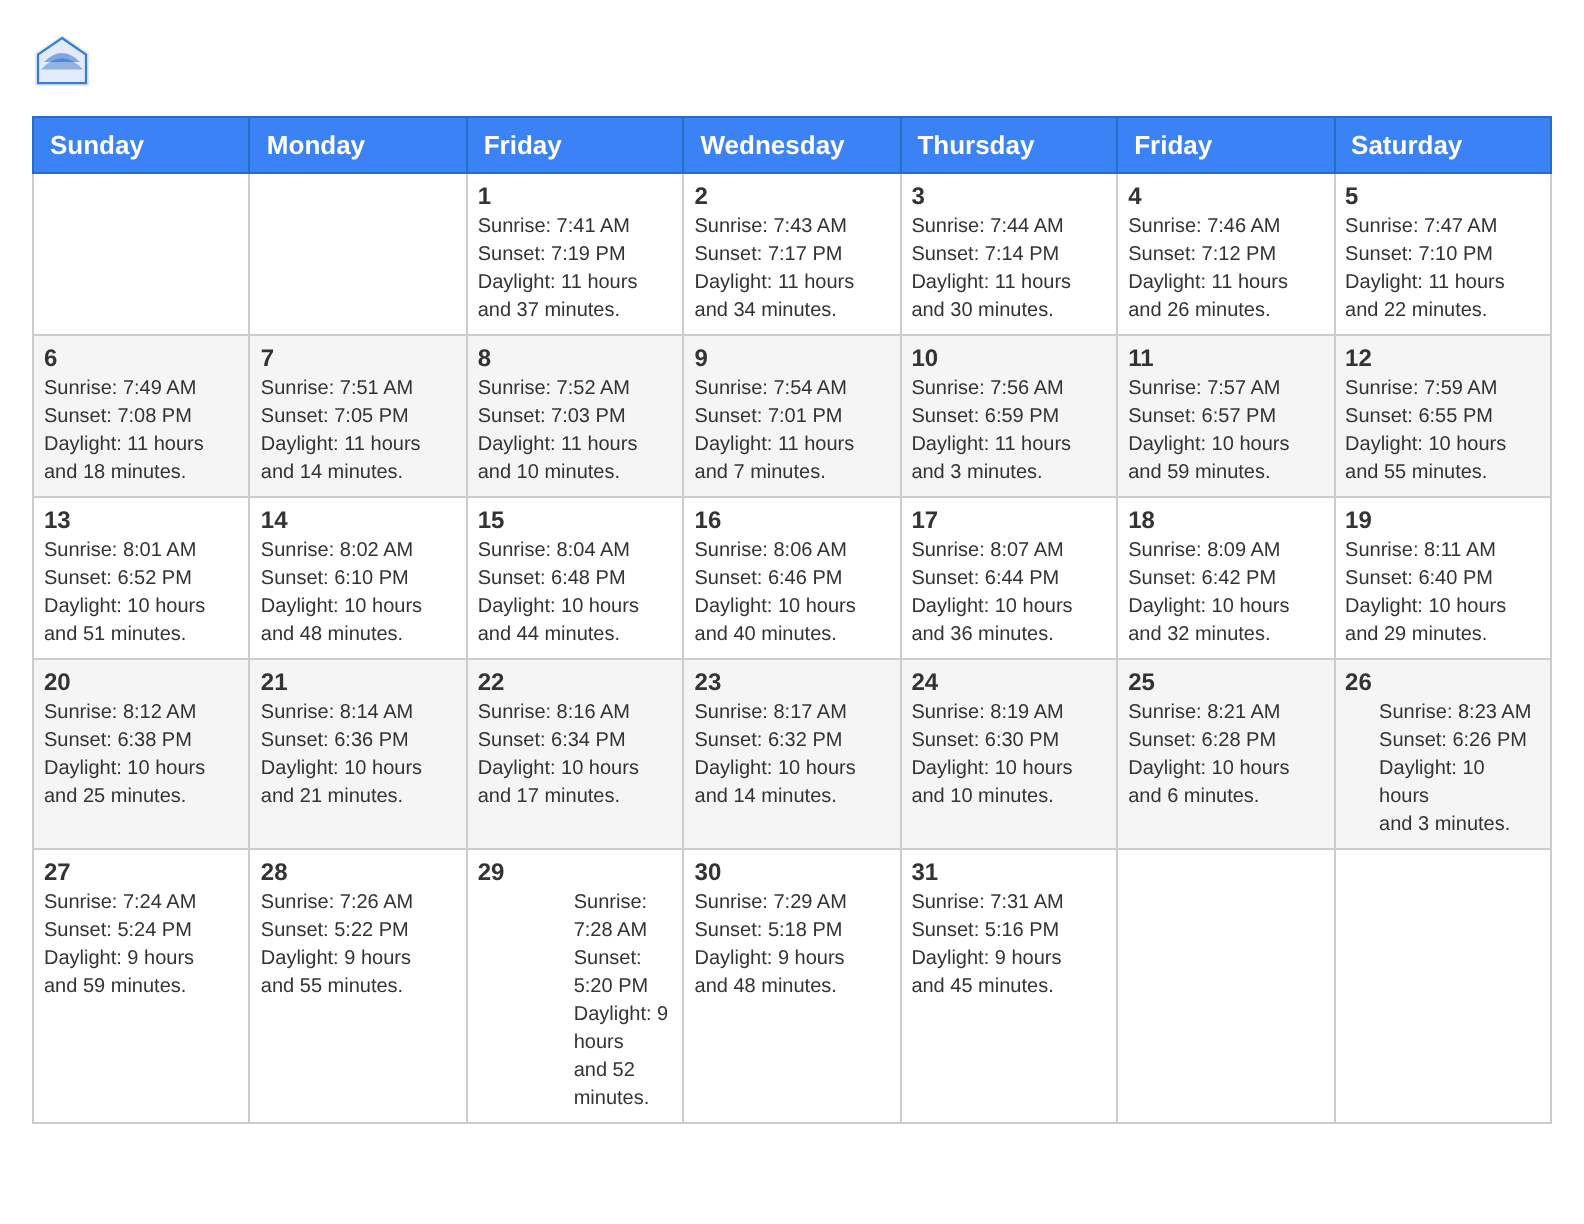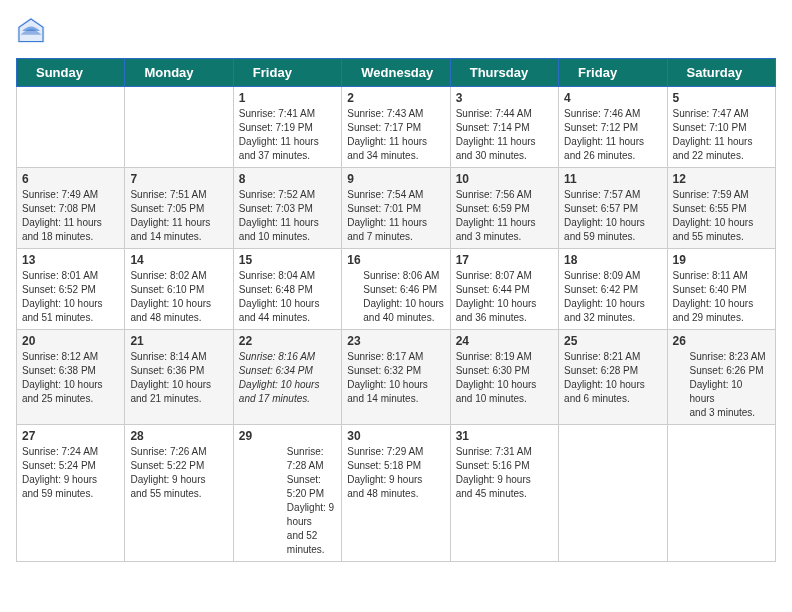--- a/index.html
+++ b/index.html
@@ -51,25 +51,25 @@
     .subtitle {
       font-size: 16px;
       color: #555;
     }
     table {
       width: 100%;
       border-collapse: collapse;
       table-layout: fixed;
     }
     th {
-      background-color: #0f766e;
+      background-color: #3b82f6;
       color: white;
       font-size: 13px;
       font-weight: bold;
-      padding: 6px 19px;
+      padding: 6px 8px;
       text-align: left;
       border: 1px solid #2a6bc5;
     }
     td {
       border: 1px solid #ccc;
       vertical-align: top;
       padding: 4px 5px;
       font-size: 10.5px;
       color: #333;
       height: 80px;
@@ -235,21 +235,21 @@
         </td>
         <td>
           <span class="day-number">15</span>
           <div class="day-info" style="white-space: pre-line;">Sunrise: 8:04 AM
 Sunset: 6:48 PM
 Daylight: 10 hours
 and 44 minutes.</div>
         </td>
         <td>
           <span class="day-number">16</span>
-          <div class="day-info" style="white-space: pre-line; margin-left: 16px;">Sunrise: 8:06 AM
+          <div class="day-info" style="white-space: pre-line;">Sunrise: 8:06 AM
 Sunset: 6:46 PM
 Daylight: 10 hours
 and 40 minutes.</div>
         </td>
         <td>
           <span class="day-number">17</span>
           <div class="day-info" style="white-space: pre-line;">Sunrise: 8:07 AM
 Sunset: 6:44 PM
 Daylight: 10 hours
 and 36 minutes.</div>
@@ -279,21 +279,21 @@
         </td>
         <td>
           <span class="day-number">21</span>
           <div class="day-info" style="white-space: pre-line;">Sunrise: 8:14 AM
 Sunset: 6:36 PM
 Daylight: 10 hours
 and 21 minutes.</div>
         </td>
         <td>
           <span class="day-number">22</span>
-          <div class="day-info" style="white-space: pre-line; font-style: italic;">Sunrise: 8:16 AM
+          <div class="day-info" style="white-space: pre-line;">Sunrise: 8:16 AM
 Sunset: 6:34 PM
 Daylight: 10 hours
 and 17 minutes.</div>
         </td>
         <td>
           <span class="day-number">23</span>
           <div class="day-info" style="white-space: pre-line;">Sunrise: 8:17 AM
 Sunset: 6:32 PM
 Daylight: 10 hours
 and 14 minutes.</div>

